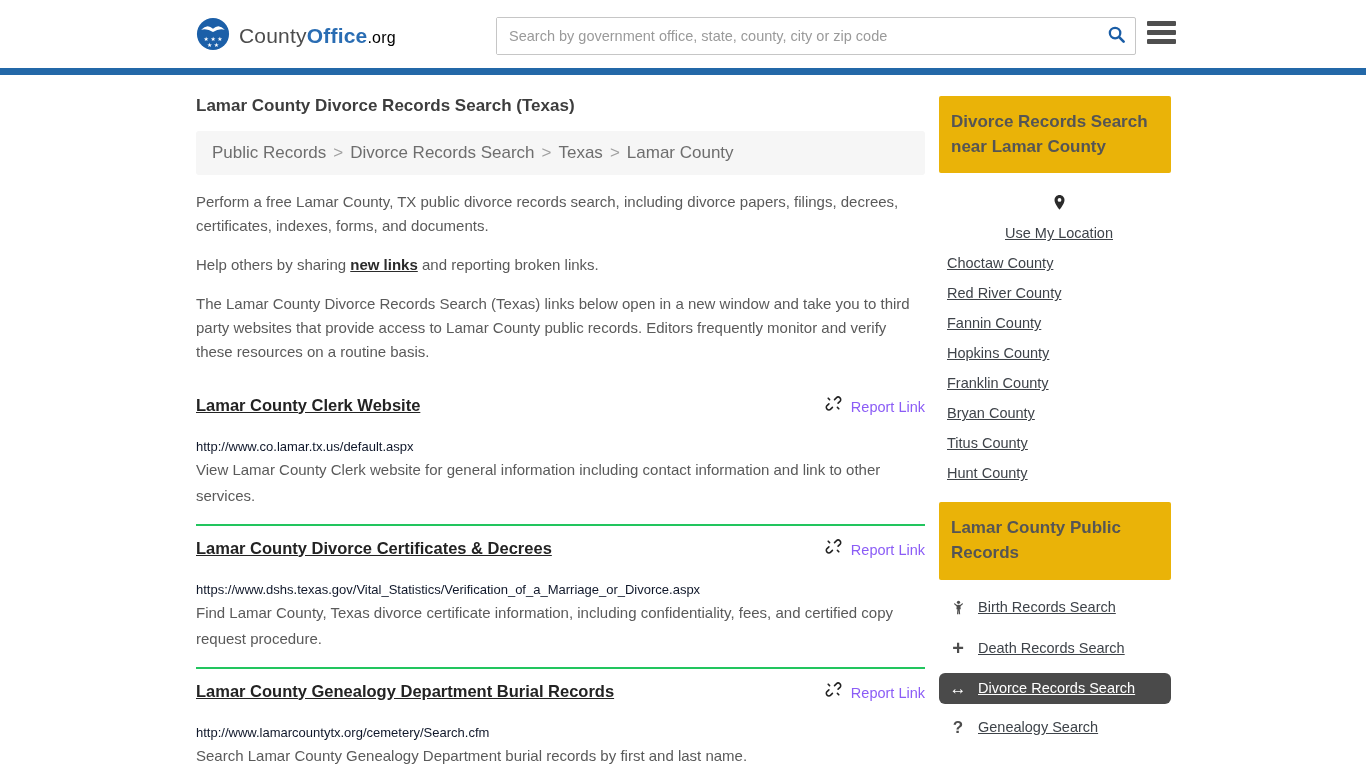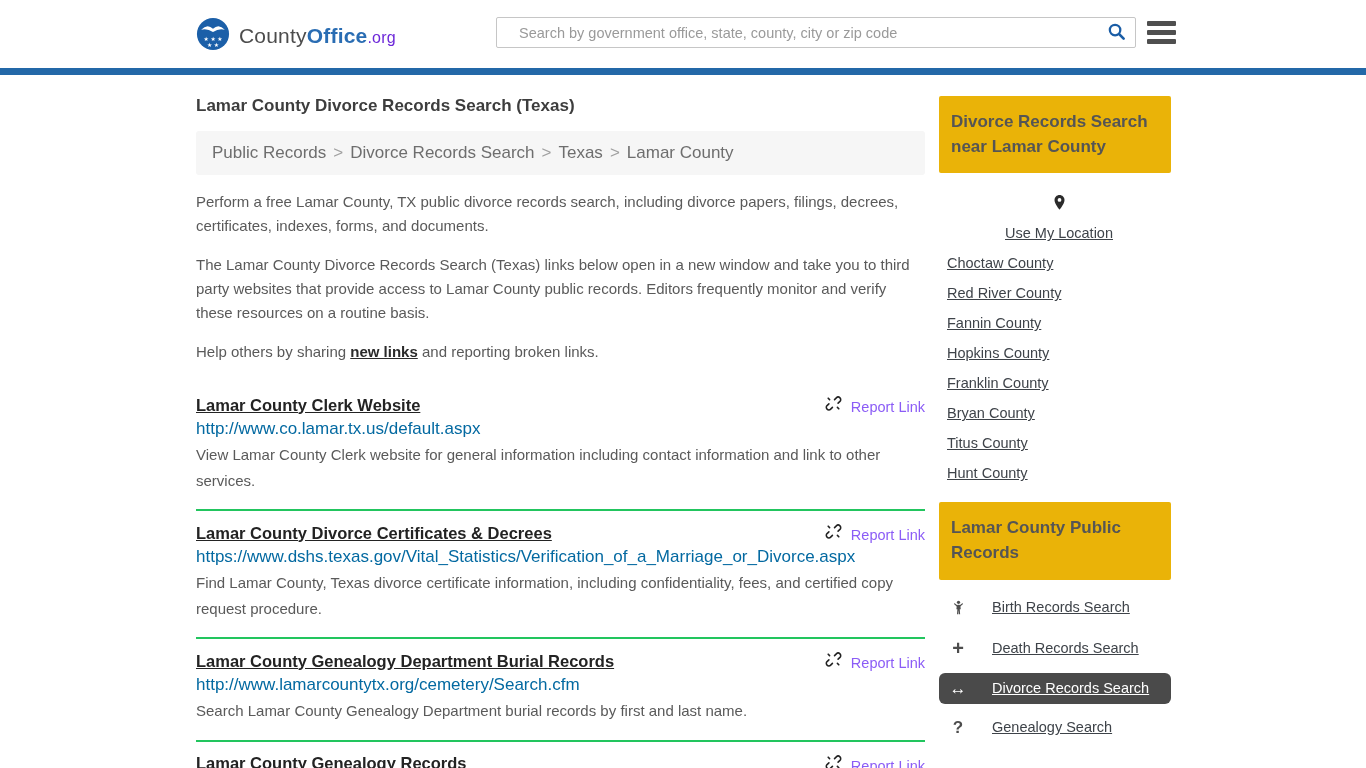--- a/index.html
+++ b/index.html
@@ -9,25 +9,25 @@
     background:#ffffff;
     font-family:"Liberation Sans", sans-serif;
     color:#5a5a5a;
   }
   
   .header { position:relative; height:68px; background:#fff; }
   .logo { position:absolute; left:196px; top:17px; display:flex; align-items:center; gap:9px; cursor:pointer; }
   .logo-text { font-size:21px; letter-spacing:0.2px; }
   .logo-county { color:#4c4c4c; }
   .logo-office { color:#2a6db3; font-weight:bold; }
-  .logo-org { color:#6d28d9; font-size:16px; }
+  .logo-org { color:#000000; font-size:16px; }
   .search-wrap {
-    position:absolute; left:496px; top:17px; width:640px; height:31px;
+    position:absolute; left:496px; top:17px; width:640px; height:38px;
     border:1px solid #c6c6c6; border-radius:2px; background:#fff;
-    display:flex; align-items:center;padding-left:10px;
+    display:flex; align-items:center;
   }
   .search-input {
     flex:1; border:none; outline:none; height:100%; padding:0 12px;
     font-family:"Liberation Sans", sans-serif; font-size:14.5px; color:#333;
   }
   .search-input::placeholder { color:#9a9a9a; }
   .search-btn { width:38px; height:100%; background:none; border:none; display:flex; align-items:center; justify-content:center; cursor:pointer; }
   .hamburger { position:absolute; left:1147px; top:21px; width:29px; cursor:pointer; }
   .hamburger .bar { height:4.5px; background:#4f4f4f; border-radius:1px; margin-bottom:4.5px; }
   .hamburger .bar:last-child { margin-bottom:0; }
@@ -47,35 +47,35 @@
   .crumb { color:#6e6e6e; text-decoration:none; cursor:pointer; }
   .crumb-sep { margin:0 7px; color:#a0a0a0; }
   .main p.body-text { font-size:15px; line-height:1.6; color:#5a5a5a; margin:15px 0; }
   .new-links { color:#2b2b2b; font-weight:bold; text-decoration:underline; cursor:pointer; }
 
   .record { padding:12px 0 16px; border-bottom:2px solid #22c55e; }
   .record:first-child { padding-top:16px; }
   .record-head { display:flex; justify-content:space-between; align-items:center; }
   .record-title { font-size:16.5px; font-weight:bold; color:#232323; text-decoration:underline; cursor:pointer; }
   .report-link { display:flex; align-items:flex-end; gap:9px; font-size:14.5px; color:#8b5cf6; cursor:pointer; }
-  .record-url { font-size:17px; color:#0369a1; margin:4px 0 3px; cursor:pointer; word-break:break-all; }
+  .record-url { font-size:13px; color:#0f172a; margin:24px 0 3px; cursor:pointer; word-break:break-all; }
   .record-desc { font-size:15px; color:#5a5a5a; line-height:1.7; margin:2px 0 0; }
 
   
   .side-box {
     background:#eab308; border-radius:2px; padding:14px 12px;
     font-size:17px; font-weight:bold; color:#555; line-height:1.45;
   }
   .nearby-box { margin-top:21px; }
   .location-row { display:flex; align-items:center; gap:9px; margin:21px 0 4px; padding-left:8px;flex-direction:column; }
   .side-link { font-size:14.5px; color:#3e4349; text-decoration:underline; cursor:pointer; }
   .county-list { padding-left:8px; }
   .county-link { display:block; margin:14px 0; }
   .pr-box { margin-top:21px; margin-bottom:12px; }
-  .pr-item { display:flex; align-items:center; gap:25px; padding:7px 10px; margin:8px 0; font-size:14.5px; }
+  .pr-item { display:flex; align-items:center; gap:11px; padding:7px 10px; margin:8px 0; font-size:14.5px; }
   .pr-item .pr-icon { width:18px; display:flex; justify-content:center; align-items:center; font-weight:bold; color:#4d4d4d; }
   .pr-item.selected { background:#4a4a4a; border-radius:6px; }
   .pr-item.selected .side-link { color:#ffffff; }
   .pr-item.selected .pr-icon { color:#ffffff; }
   .glyph-icon { font-size:17px; line-height:1; }
 </style>
 </head>
 <body>
 
 <div class="header">
@@ -109,22 +109,22 @@
 </div>
 <div class="bluebar"></div>
 
 <div class="container">
   <div class="main">
     <h1 class="page-title">Lamar County Divorce Records Search (Texas)</h1>
 
     <div class="breadcrumb" id="breadcrumb"><a class="crumb">Public Records</a><span class="crumb-sep">&gt;</span><a class="crumb">Divorce Records Search</a><span class="crumb-sep">&gt;</span><a class="crumb">Texas</a><span class="crumb-sep">&gt;</span><a class="crumb">Lamar County</a></div>
 
     <p class="body-text">Perform a free Lamar County, TX public divorce records search, including divorce papers, filings, decrees, certificates, indexes, forms, and documents.</p>
+    <p class="body-text"><span>Help others by sharing </span><a class="new-links">new links</a><span> and reporting broken links.</span></p>
     <p class="body-text">The Lamar County Divorce Records Search (Texas) links below open in a new window and take you to third party websites that provide access to Lamar County public records. Editors frequently monitor and verify these resources on a routine basis.</p>
-    <p class="body-text"><span>Help others by sharing </span><a class="new-links">new links</a><span> and reporting broken links.</span></p>
 
     <div id="records-list">
   <div class="record">
     <div class="record-head">
       <a class="record-title">Lamar County Clerk Website</a>
       <span class="report-link">
         <span>
           <svg width="17" height="17" viewBox="0 0 24 24" fill="none" stroke="#222" stroke-width="2.2" stroke-linecap="round">
             <path d="M13.5 6.5 L16 4 a3.6 3.6 0 0 1 5.1 5.1 L18.5 11.5"></path>
             <path d="M10.5 17.5 L8 20 a3.6 3.6 0 0 1 -5.1-5.1 L5.5 12.5"></path>

